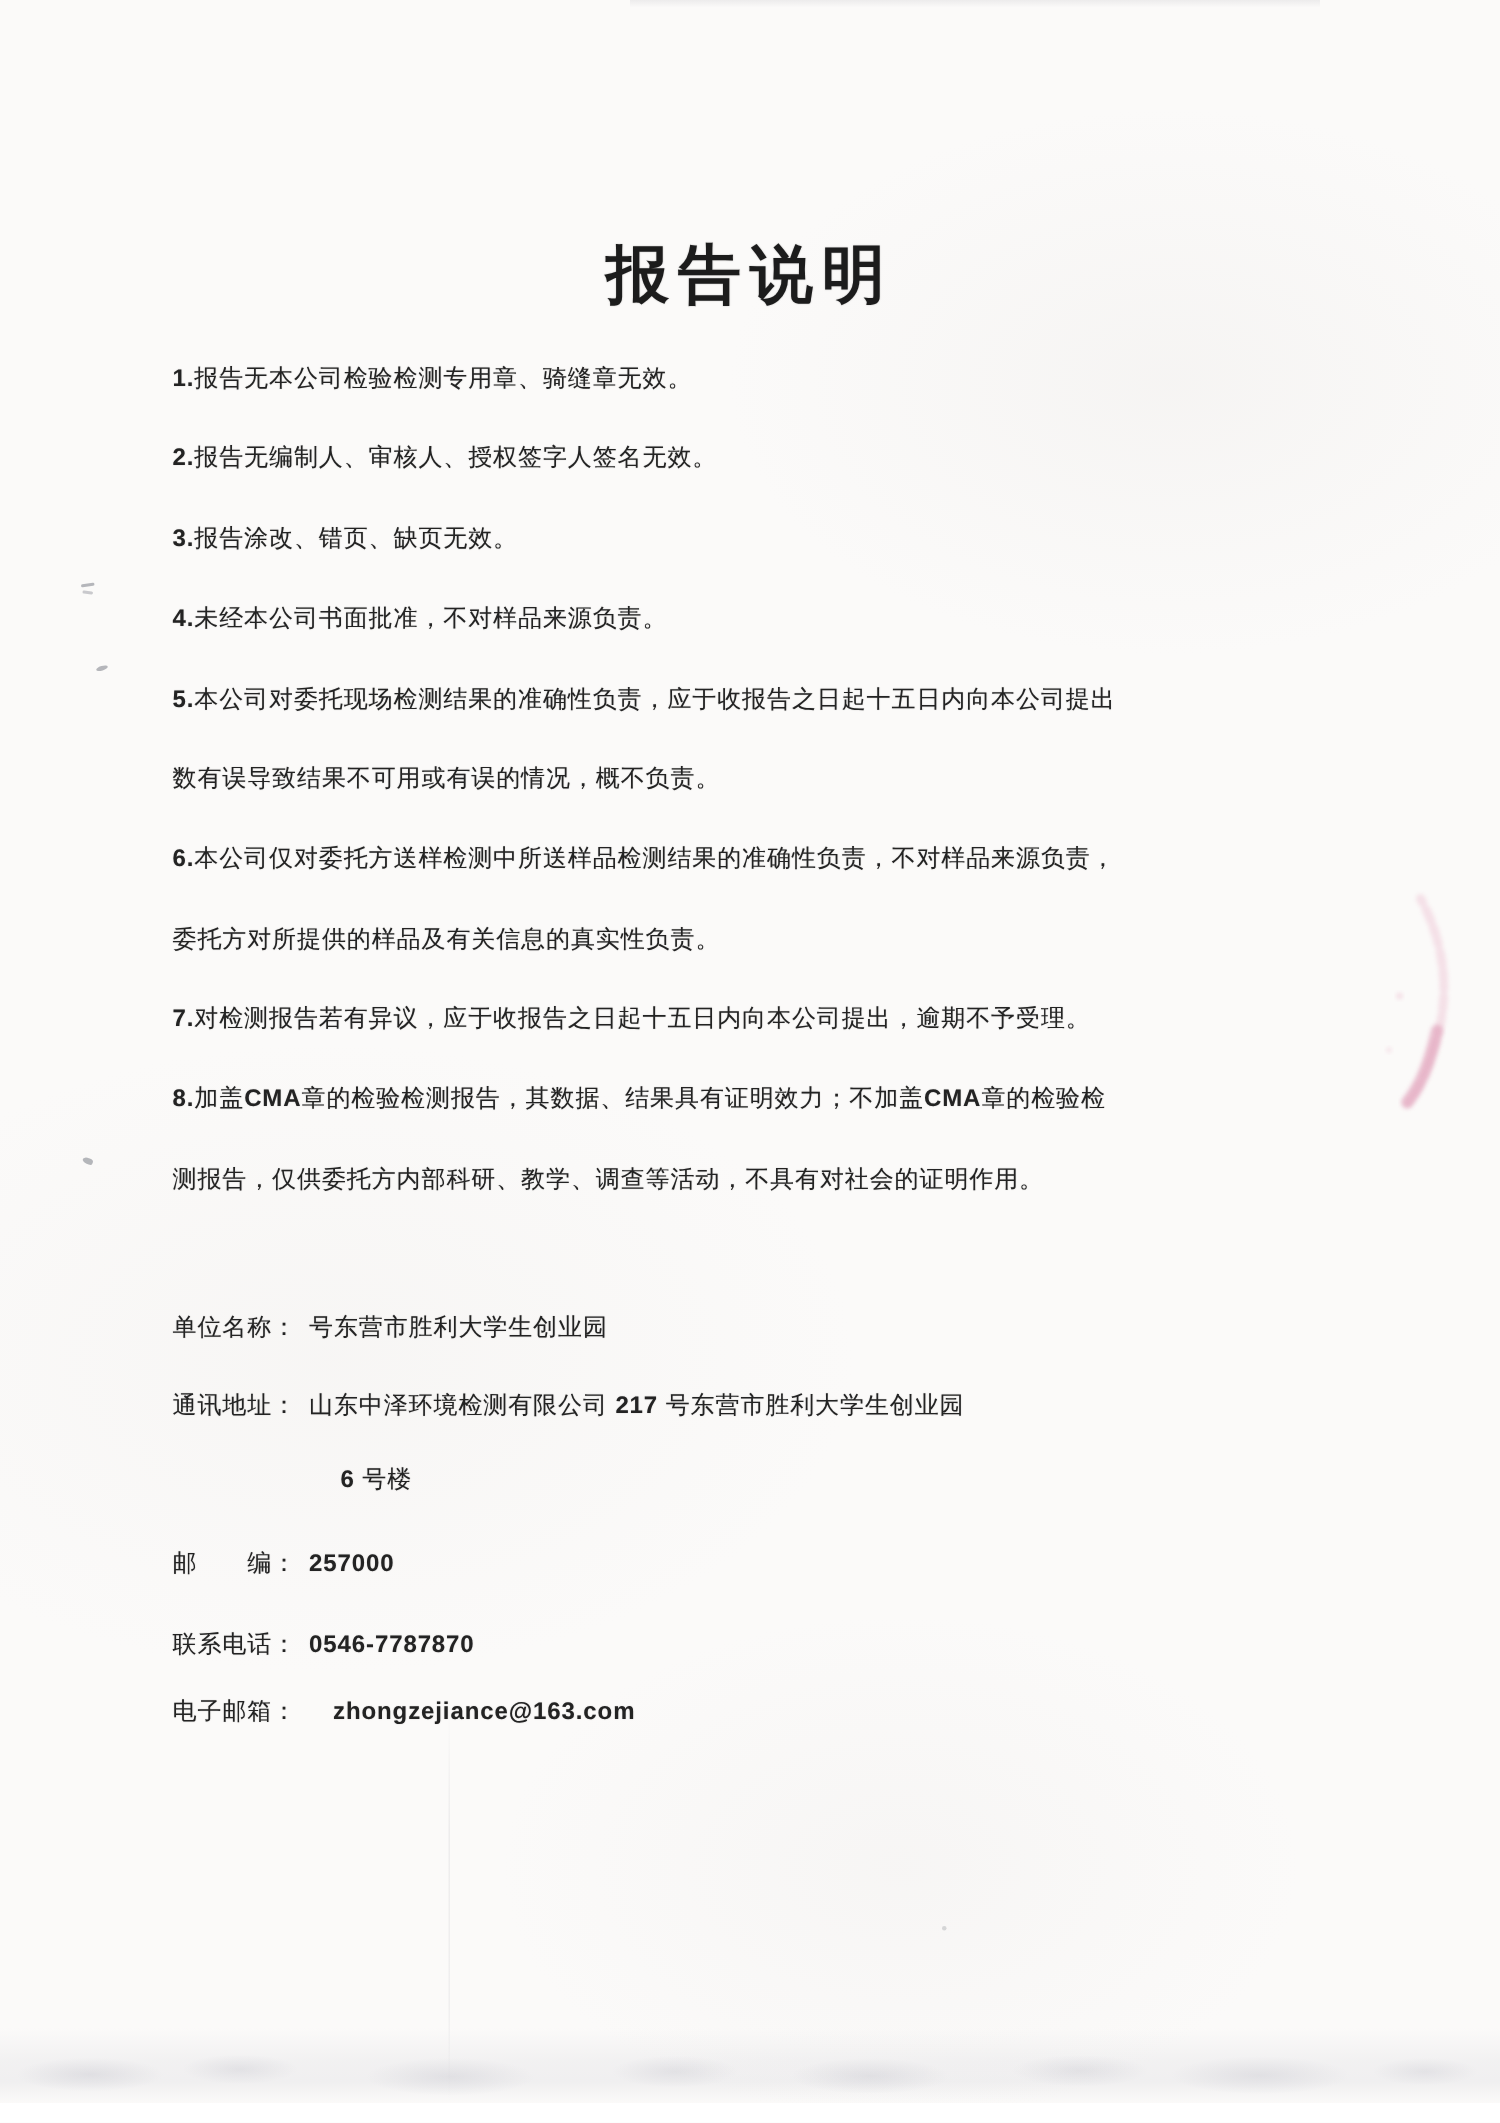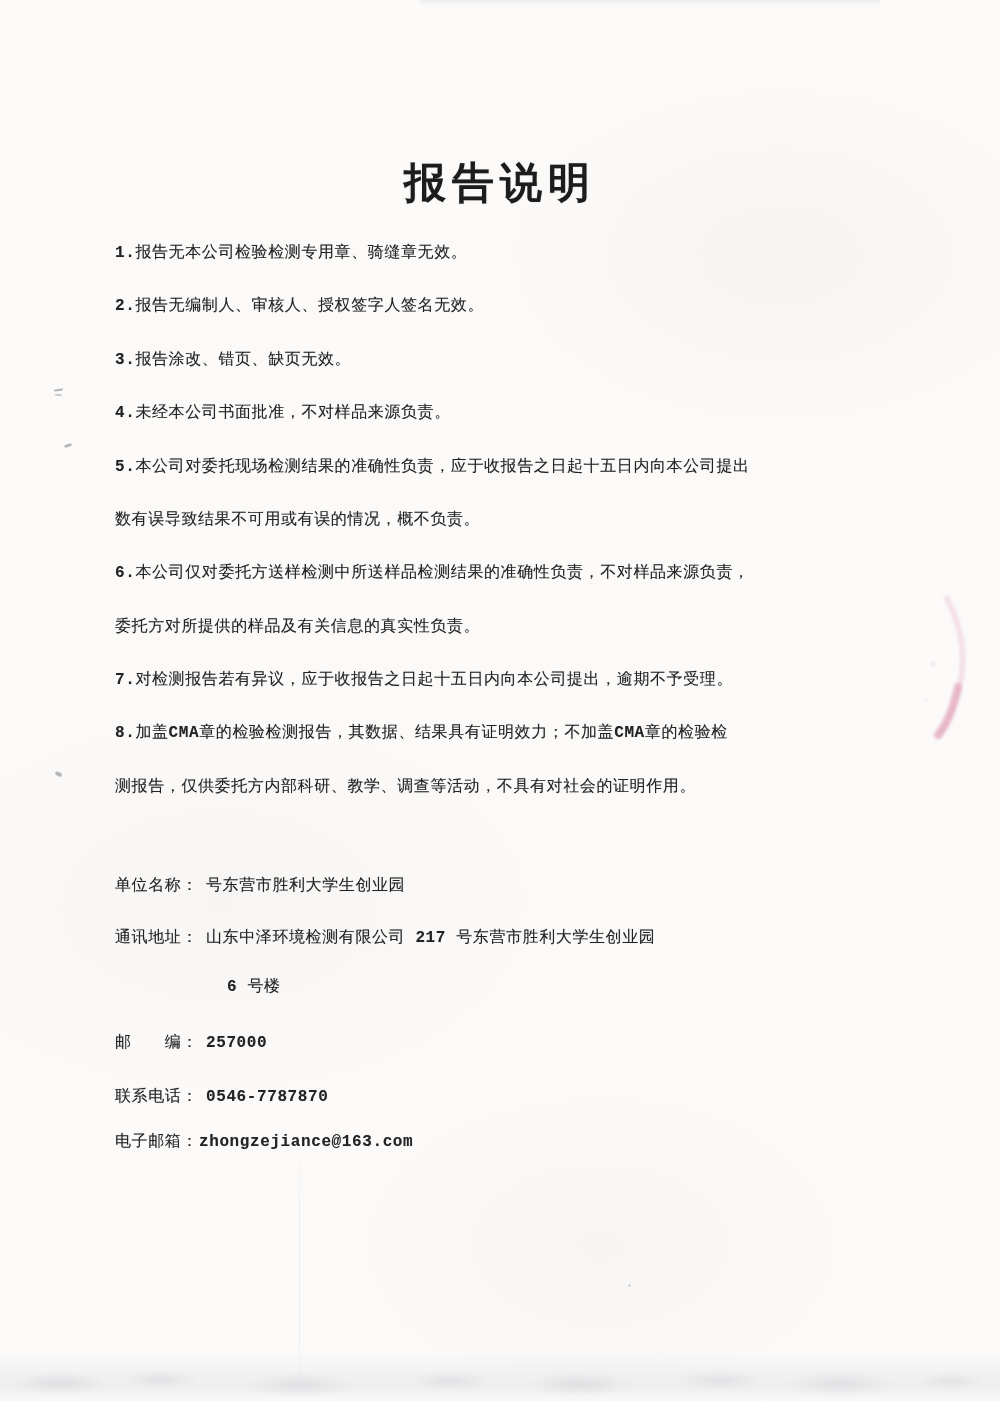--- a/index.html
+++ b/index.html
@@ -6,21 +6,21 @@
   .page{
     position:relative;
     width:1000px;height:1415px;
     margin:0 auto;
     background-color:#fbfaf9;
     background-image:
       radial-gradient(ellipse 420px 260px at 78% 18%, rgba(236,234,232,.35), rgba(236,234,232,0) 70%),
       radial-gradient(ellipse 500px 300px at 22% 64%, rgba(238,236,234,.30), rgba(238,236,234,0) 70%),
       radial-gradient(ellipse 380px 240px at 60% 88%, rgba(236,234,233,.28), rgba(236,234,233,0) 70%);
     overflow:hidden;
-    font-family:Liberation Mono, monospace;
+    font-family:Liberation Sans, sans-serif;
     color:#242424;
   }
   .title{
     position:absolute;top:155px;left:0;width:1000px;
     text-align:center;
     font-size:42px;font-weight:bold;
     letter-spacing:6px;
     color:#1c1c1c;
     text-shadow:0 0 1px rgba(30,30,30,.35);
   }
@@ -31,21 +31,21 @@
     white-space:nowrap;
     color:#232323;
     text-shadow:0 0 .8px rgba(40,40,40,.30);
   }
   .num,.bnum{font-weight:bold;}
   .bold{font-weight:bold;}
   .l0{top:240px}.l1{top:293px}.l2{top:347px}.l3{top:400px}.l4{top:454px}
   .l5{top:507px}.l6{top:560px}.l7{top:614px}.l8{top:667px}.l9{top:720px}.l10{top:774px}
   .c0{top:873px}.c1{top:925px}.c2{top:974px;left:227px}.c3{top:1030px}.c4{top:1084px}.c5{top:1129px}
   .val{margin-left:8px;}
-  .val-email{margin-left:1px;text-align:center;}
+  .val-email{margin-left:24px;text-align:center;}
   .speck{position:absolute;background:rgba(95,99,110,.45);border-radius:2px;}
   .sp1{left:54px;top:389px;width:9px;height:2px;transform:rotate(-8deg);}
   .sp2{left:55px;top:394px;width:7px;height:2px;transform:rotate(6deg);opacity:.7;}
   .sp3{left:64px;top:444px;width:8px;height:3px;transform:rotate(-18deg);border-radius:50%;}
   .sp4{left:55px;top:772px;width:7px;height:4px;transform:rotate(22deg);border-radius:50% 40% 30% 50%;}
   .sp5{left:628px;top:1284px;width:3px;height:3px;border-radius:50%;opacity:.5;}
   .top-smudge{
     position:absolute;top:0;left:420px;width:460px;height:5px;
     background:linear-gradient(to bottom, rgba(178,178,184,.20), rgba(178,178,184,0));
   }

